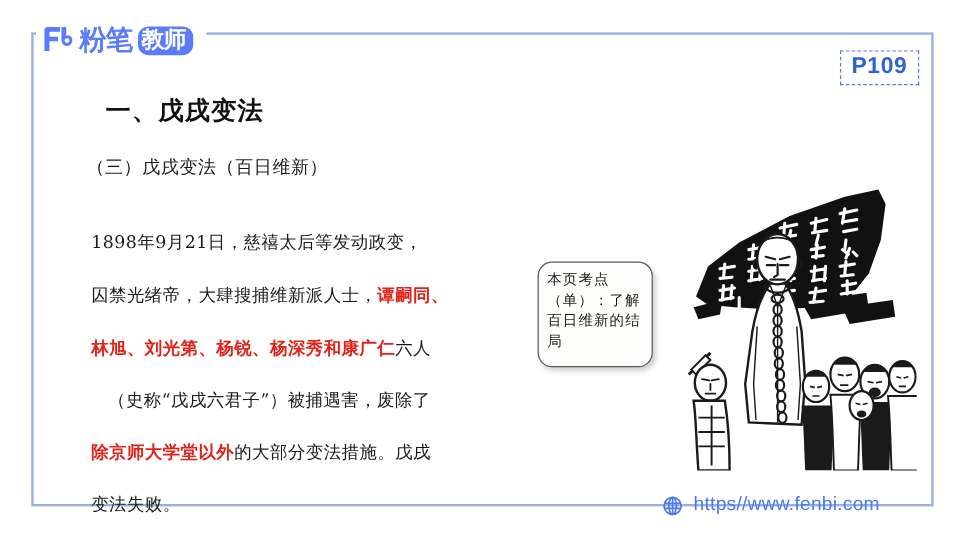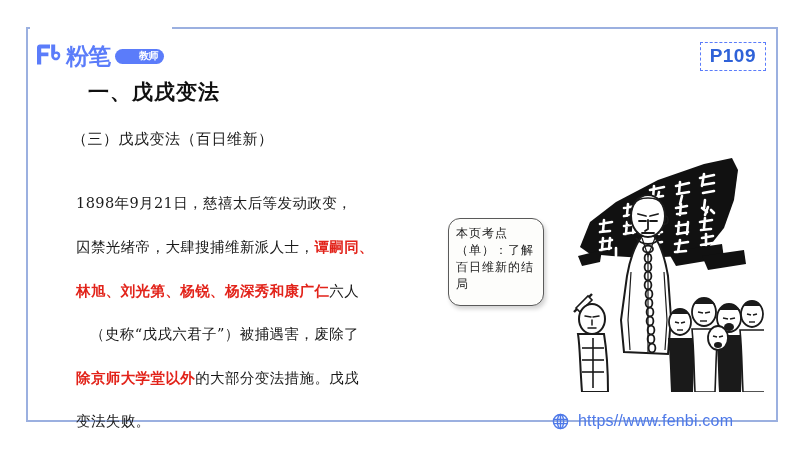--- a/index.html
+++ b/index.html
@@ -40,43 +40,42 @@
   
   #brand-logo {
     position: absolute;
     left: 34px;
     top: 17px;
     height: 34px;
     display: flex;
     align-items: center;
     gap: 5px;
     z-index: 4;
-    margin-top: 22px;
   }
   #fb-mark {
     width: 27px;
     height: 26px;
     position: relative;
   }
   .brand-cn {
     font-family: "DejaVu Sans", "Liberation Sans", sans-serif;
     font-size: 23px;
     font-weight: bold;
     color: #5b7cfa;
     letter-spacing: -1px;
     line-height: 1;
   }
   .brand-pill {
     background: #5b7cfa;
     color: #ffffff;
     font-family: "DejaVu Sans", "Liberation Sans", sans-serif;
-    font-size: 10px;
+    font-size: 19px;
     font-weight: bold;
     border-radius: 9px;
-    padding: 2px 6px 3px 24px;
+    padding: 2px 6px 3px 3px;
     line-height: 1;
     letter-spacing: -0.5px;
     text-align: right;
   }
 
   
   #page-badge {
     position: absolute;
     right: 34px;
     top: 42px;

